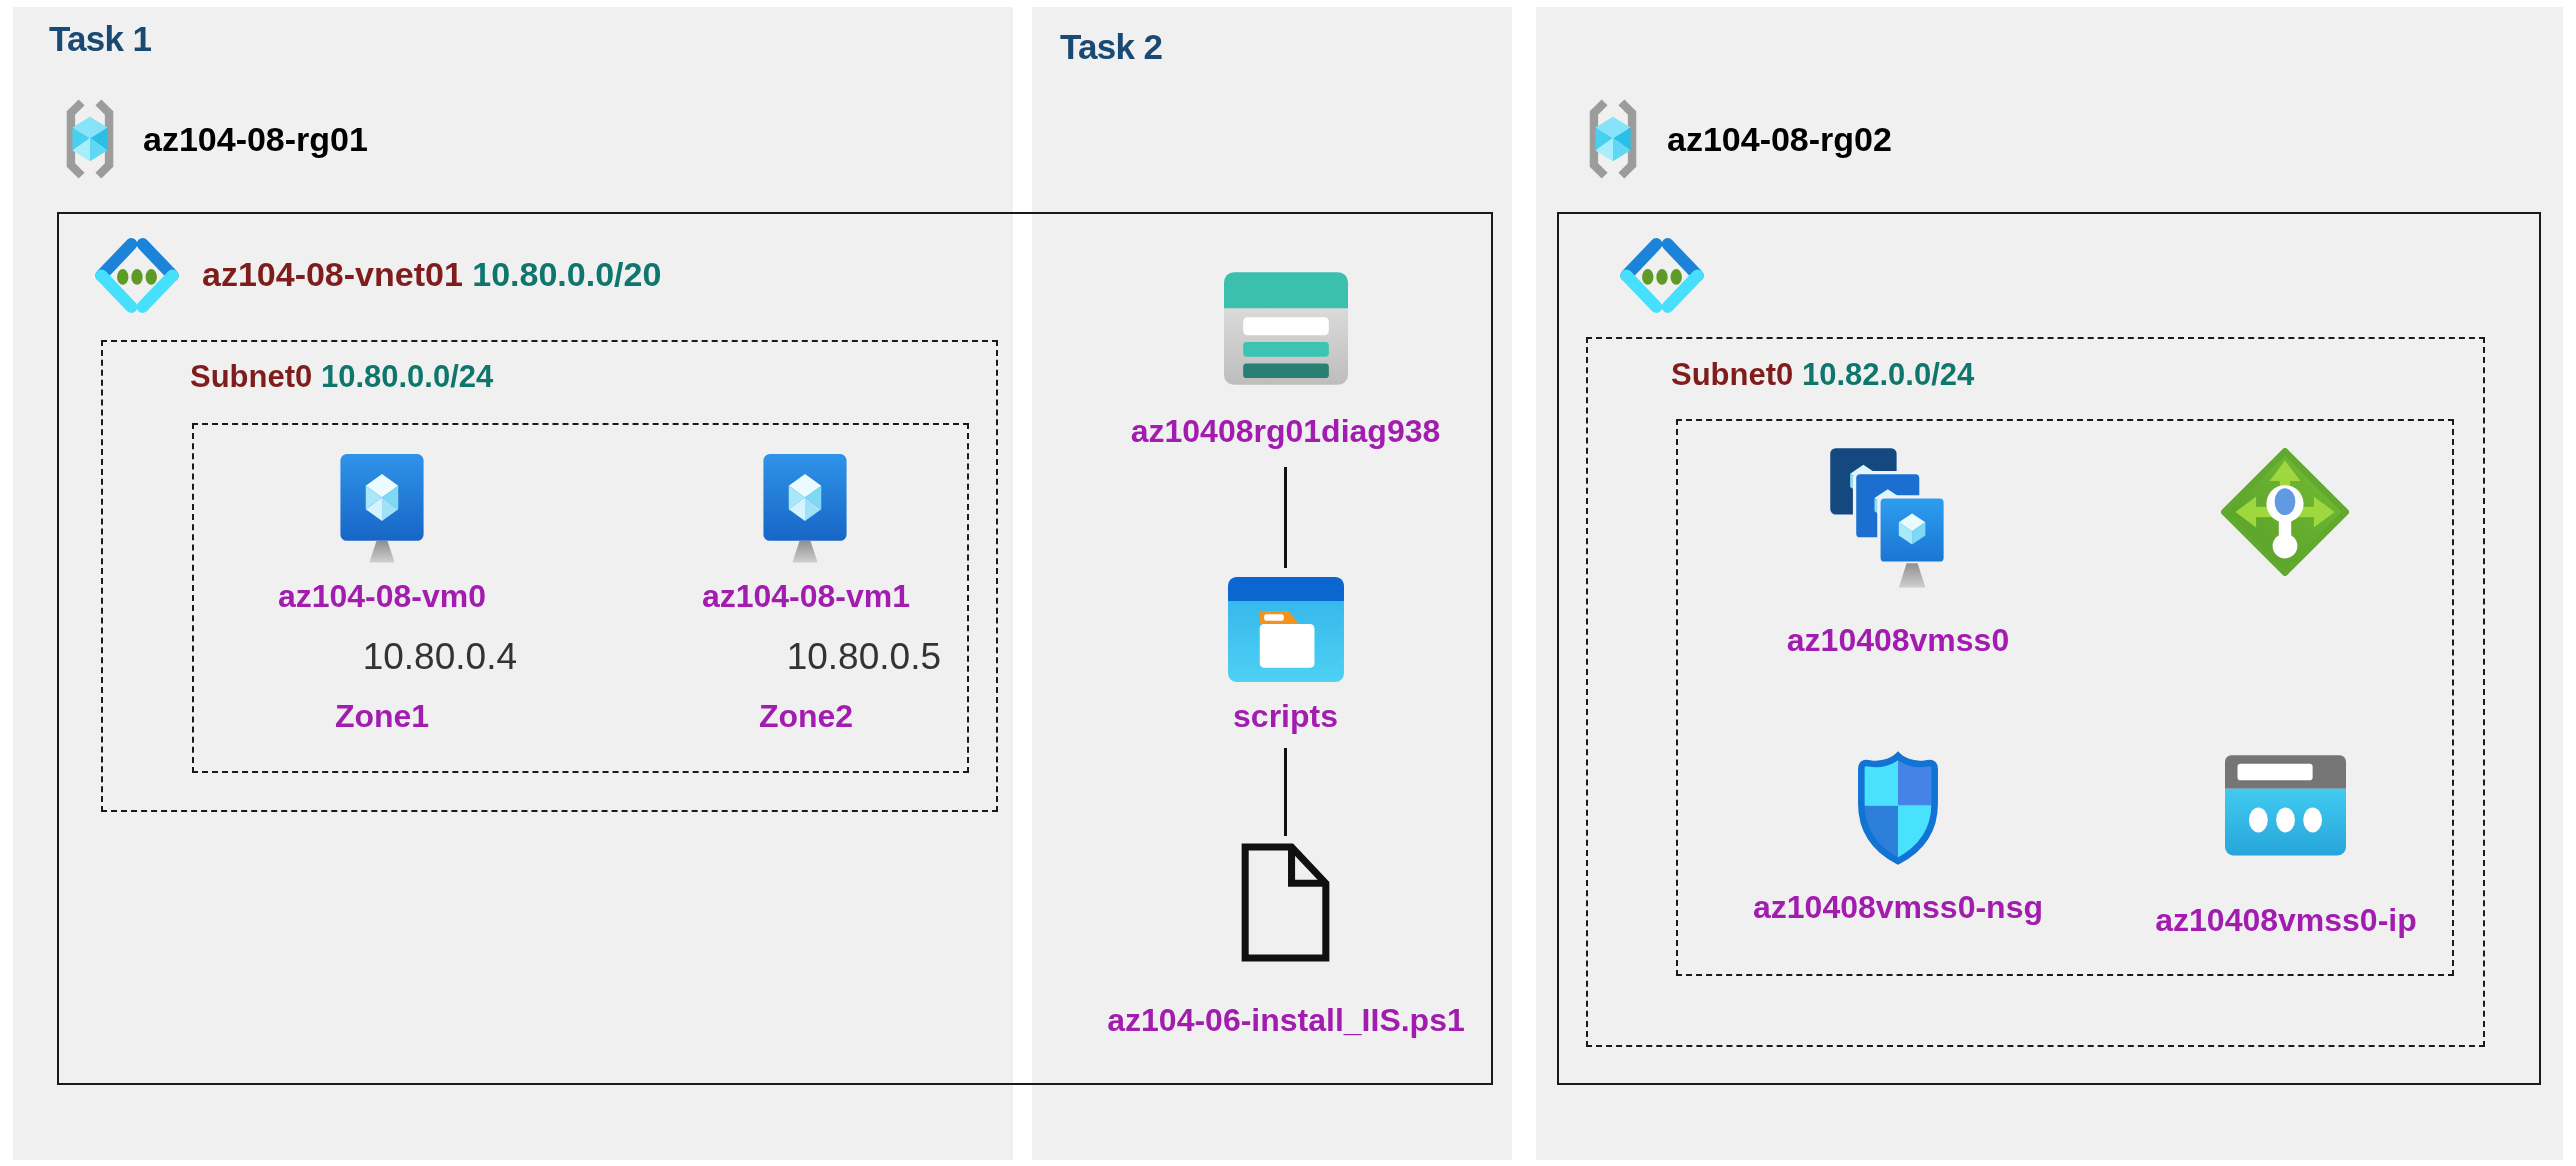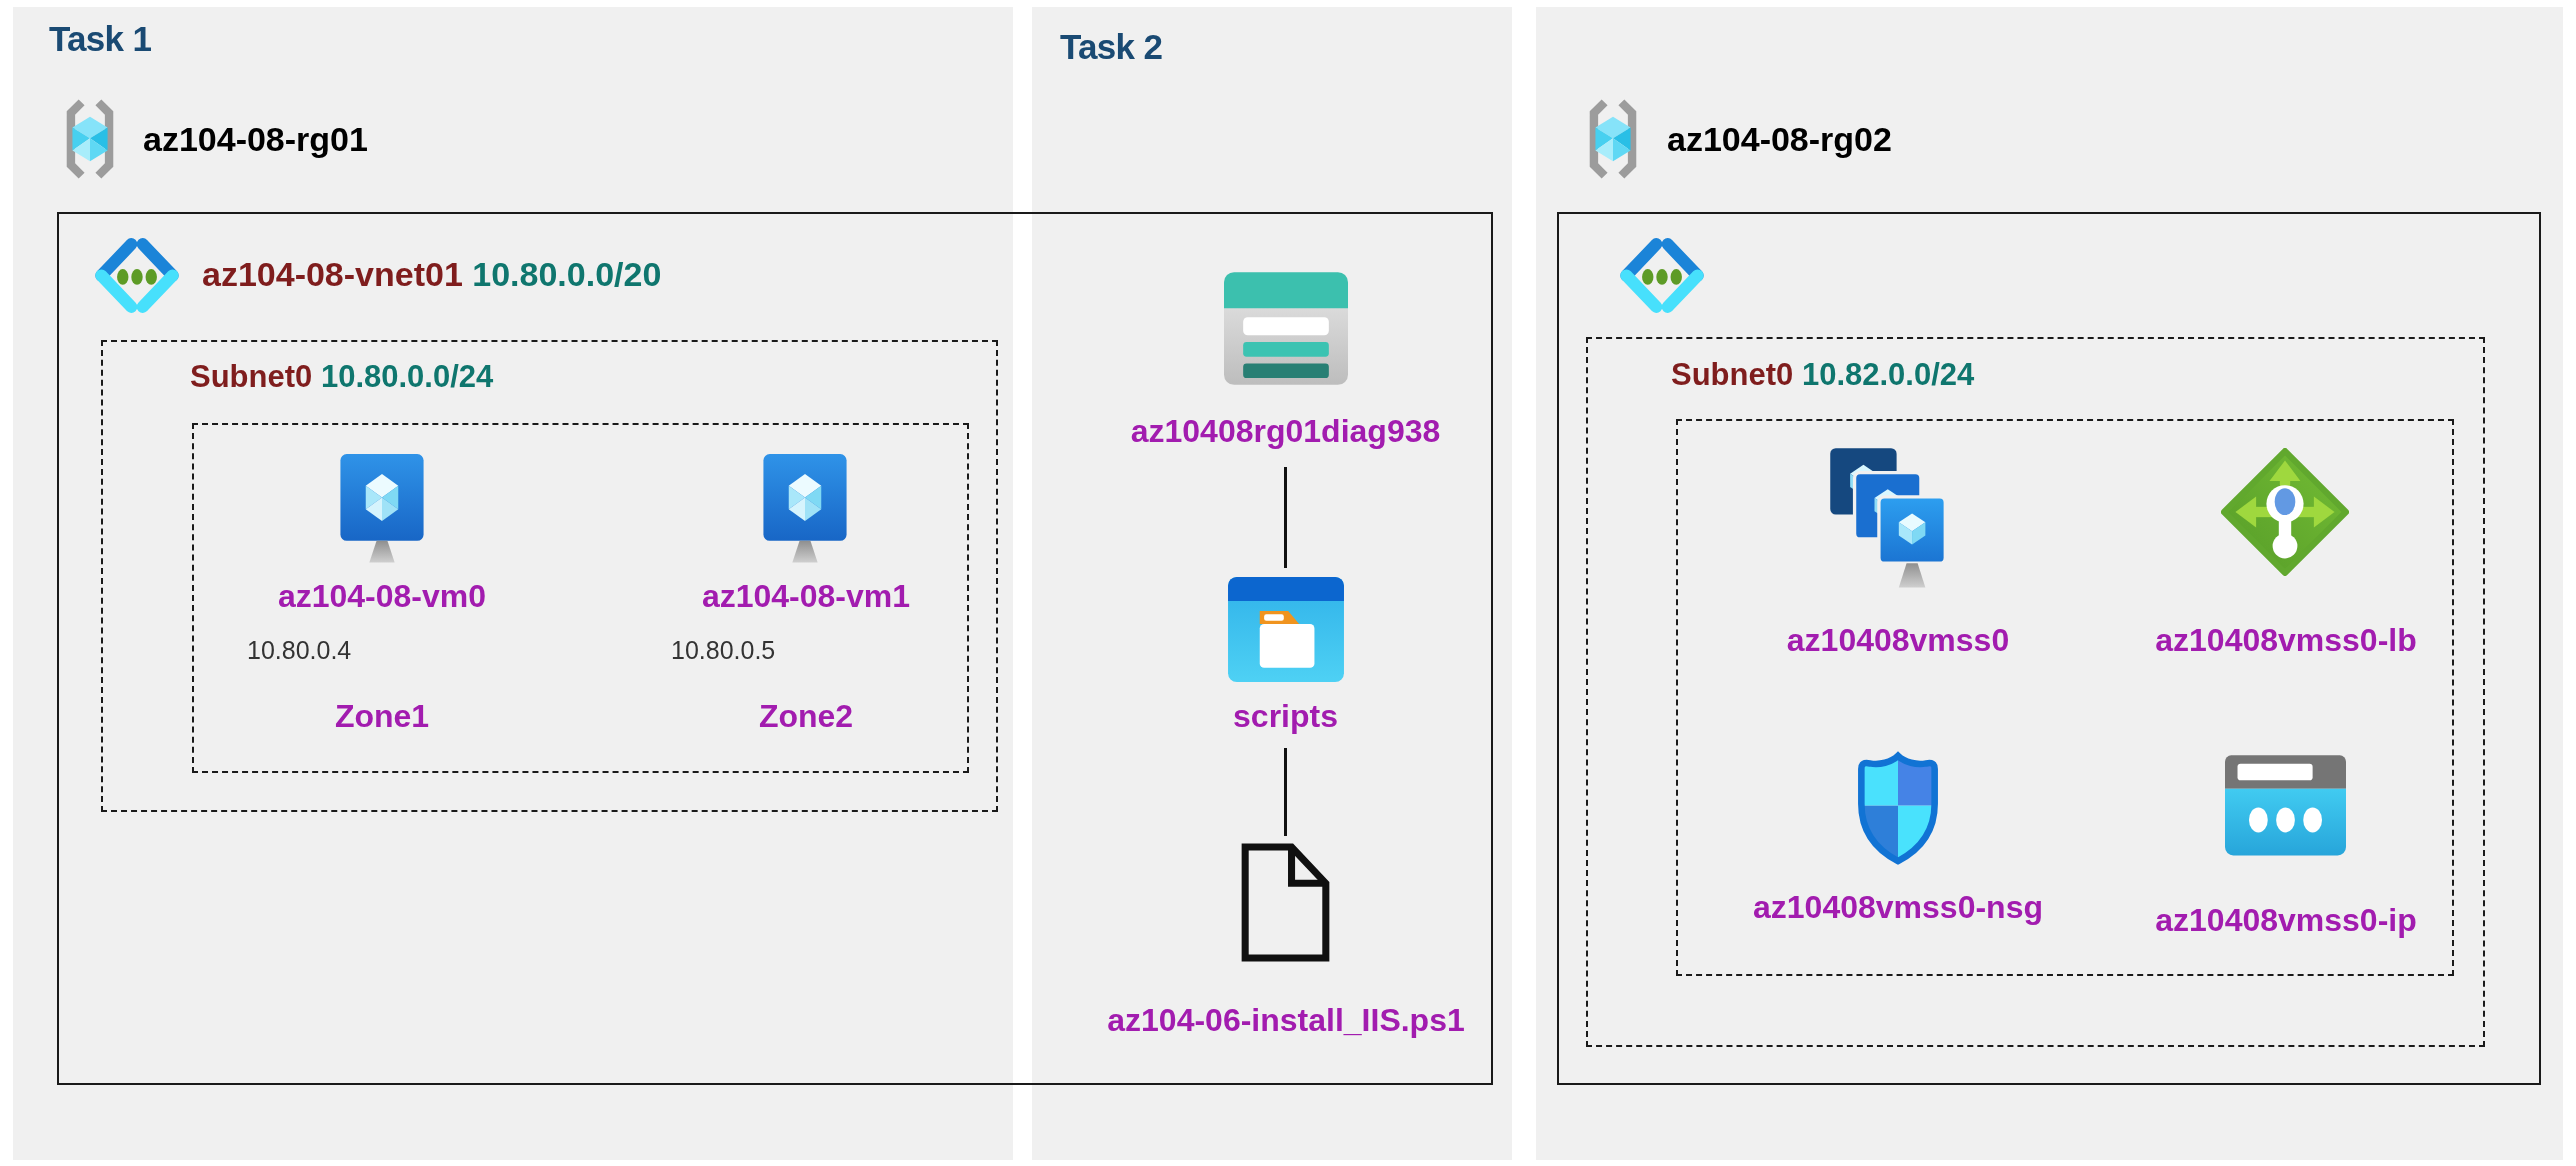--- a/index.html
+++ b/index.html
@@ -9,21 +9,21 @@
   .task-title{position:absolute;font-size:35px;font-weight:bold;color:#1a4a73;letter-spacing:-0.7px;white-space:nowrap;}
   .solid-box{position:absolute;border:2.7px solid #1a1a1a;background:transparent;}
   .dashed-box{position:absolute;border:2px dashed #1a1a1a;background:transparent;}
   .icon{position:absolute;}
   .icon svg{display:block;width:100%;height:100%;}
   .rg-label{position:absolute;font-size:34px;font-weight:bold;color:#000;white-space:nowrap;}
   .hdr-label{position:absolute;font-size:34px;white-space:nowrap;}
   .hdr-label .nm{font-weight:bold;color:#7f1d1d;}
   .hdr-label .cidr{font-weight:bold;color:#0f766e;}
   .node-label{position:absolute;font-size:32px;font-weight:bold;color:#a21caf;text-align:center;white-space:nowrap;}
-  .node-sub{position:absolute;font-size:25px;font-weight:normal;color:#333;text-align:left;white-space:nowrap;}
+  .node-sub{position:absolute;font-size:37px;font-weight:normal;color:#333;text-align:right;white-space:nowrap;}
   .connector{position:absolute;width:2.7px;background:#111;}
 </style>
 </head>
 <body>
 
 <div class="page">
 
   <div class="panel" style="left:13px;width:1000px;"></div>
   <div class="panel" style="left:1032px;width:480px;"></div>
   <div class="panel" style="left:1536px;width:1027px;"></div>
@@ -228,21 +228,20 @@
       <rect x="30" y="57" width="30" height="10" fill="#9fd83e"></rect>
       <polygon points="14,62 34,47 34,77" fill="#9fd83e"></polygon>
       <rect x="64" y="57" width="30" height="10" fill="#9fd83e"></rect>
       <polygon points="110,62 90,47 90,77" fill="#9fd83e"></polygon>
       <circle cx="62" cy="54" r="18" fill="#ffffff"></circle>
       <rect x="56" y="54" width="12" height="38" rx="6" fill="#ffffff"></rect>
       <circle cx="62" cy="95" r="12" fill="#ffffff"></circle>
       <ellipse cx="62" cy="52" rx="10" ry="13" fill="#6299e3"></ellipse>
     </svg>
   </div>
-  <div class="node-label" style="left:2097px;top:622px;width:378px;">az10408vmss0-lb</div>
 
   <div class="icon" style="left:1851px;top:751px;width:94px;height:115px;">
     <svg viewBox="0 0 100 122">
       <defs>
         <clipPath id="shieldC">
           <path d="M50,5 C57,12 70,15 80,13 C86,12 89,13 89,19 L89,56 C89,88 71,106 50,117 C29,106 11,88 11,56 L11,19 C11,13 14,12 20,13 C30,15 43,12 50,5 Z"></path>
         </clipPath>
       </defs>
       <g clip-path="url(#shieldC)">
         <rect x="0" y="0" width="50" height="58" fill="#4ae1fd"></rect>

